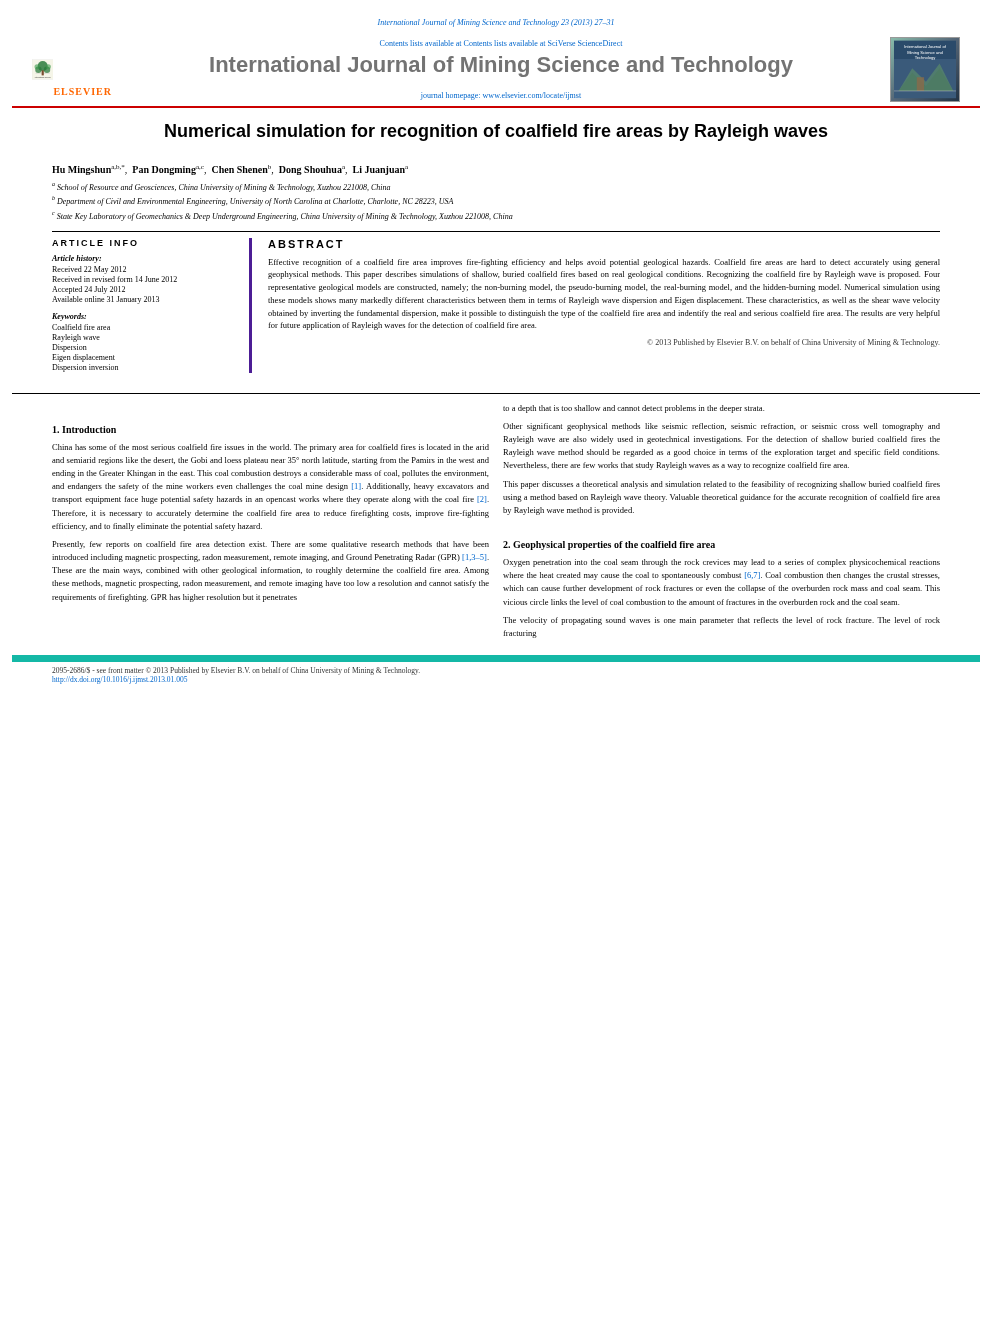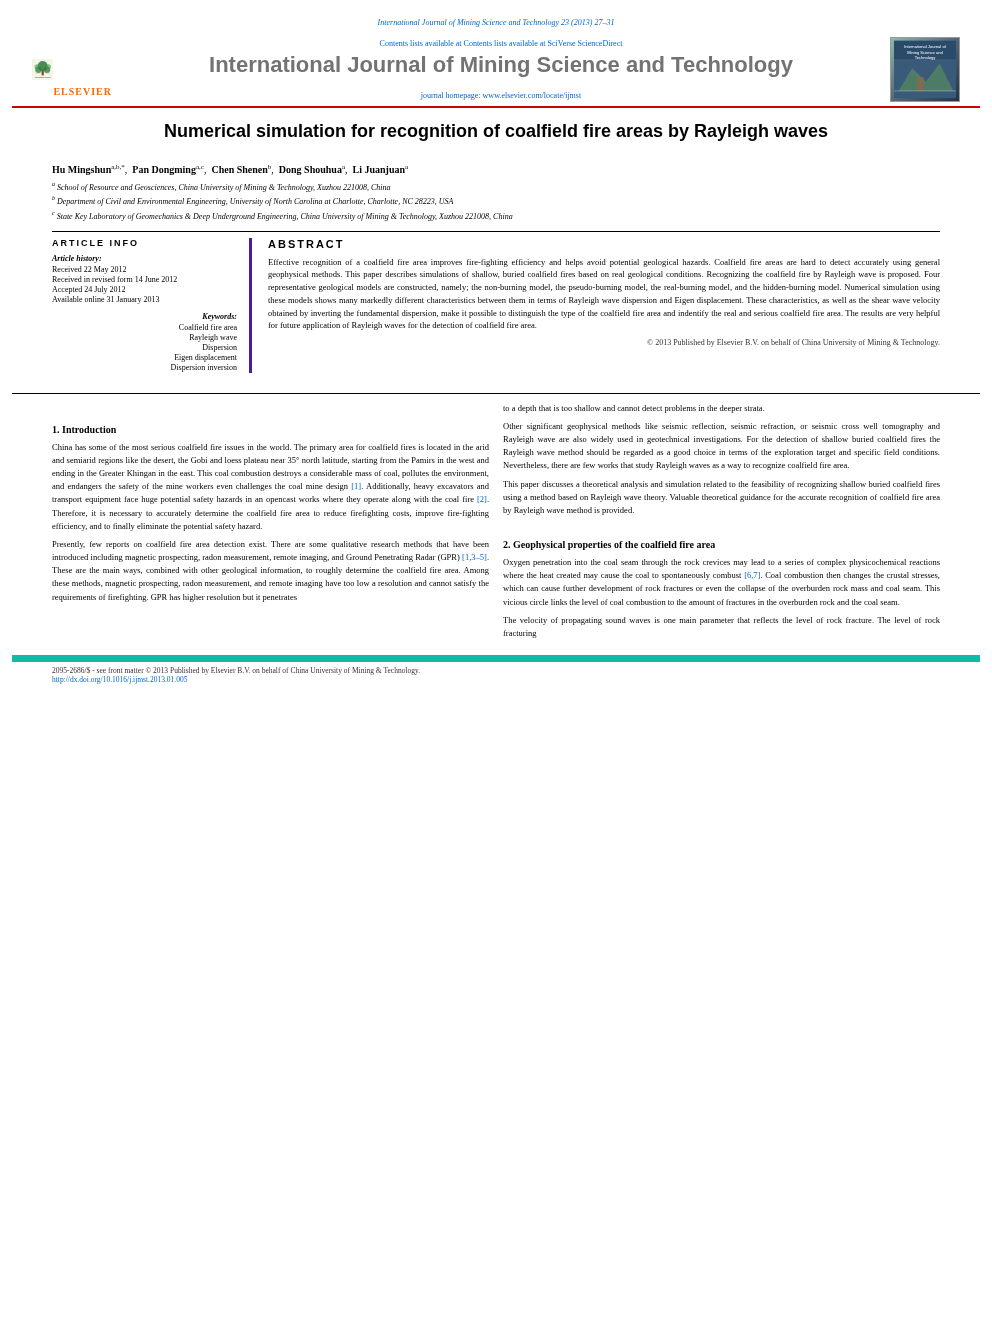--- a/index.html
+++ b/index.html
@@ -164,21 +164,20 @@
       font-size: 8px;
       margin-bottom: 2px;
       font-weight: bold;
     }
     .article-info .date-entry {
       font-size: 8px;
       margin-bottom: 1px;
     }
     .article-info .keywords-section {
       margin-top: 8px;
-      text-align: right;
     }
     .article-info .keyword {
       font-size: 8px;
       margin-bottom: 1px;
     }
     .abstract-section {
       flex: 1;
       font-size: 8.5px;
     }
     .abstract-section h3 {

